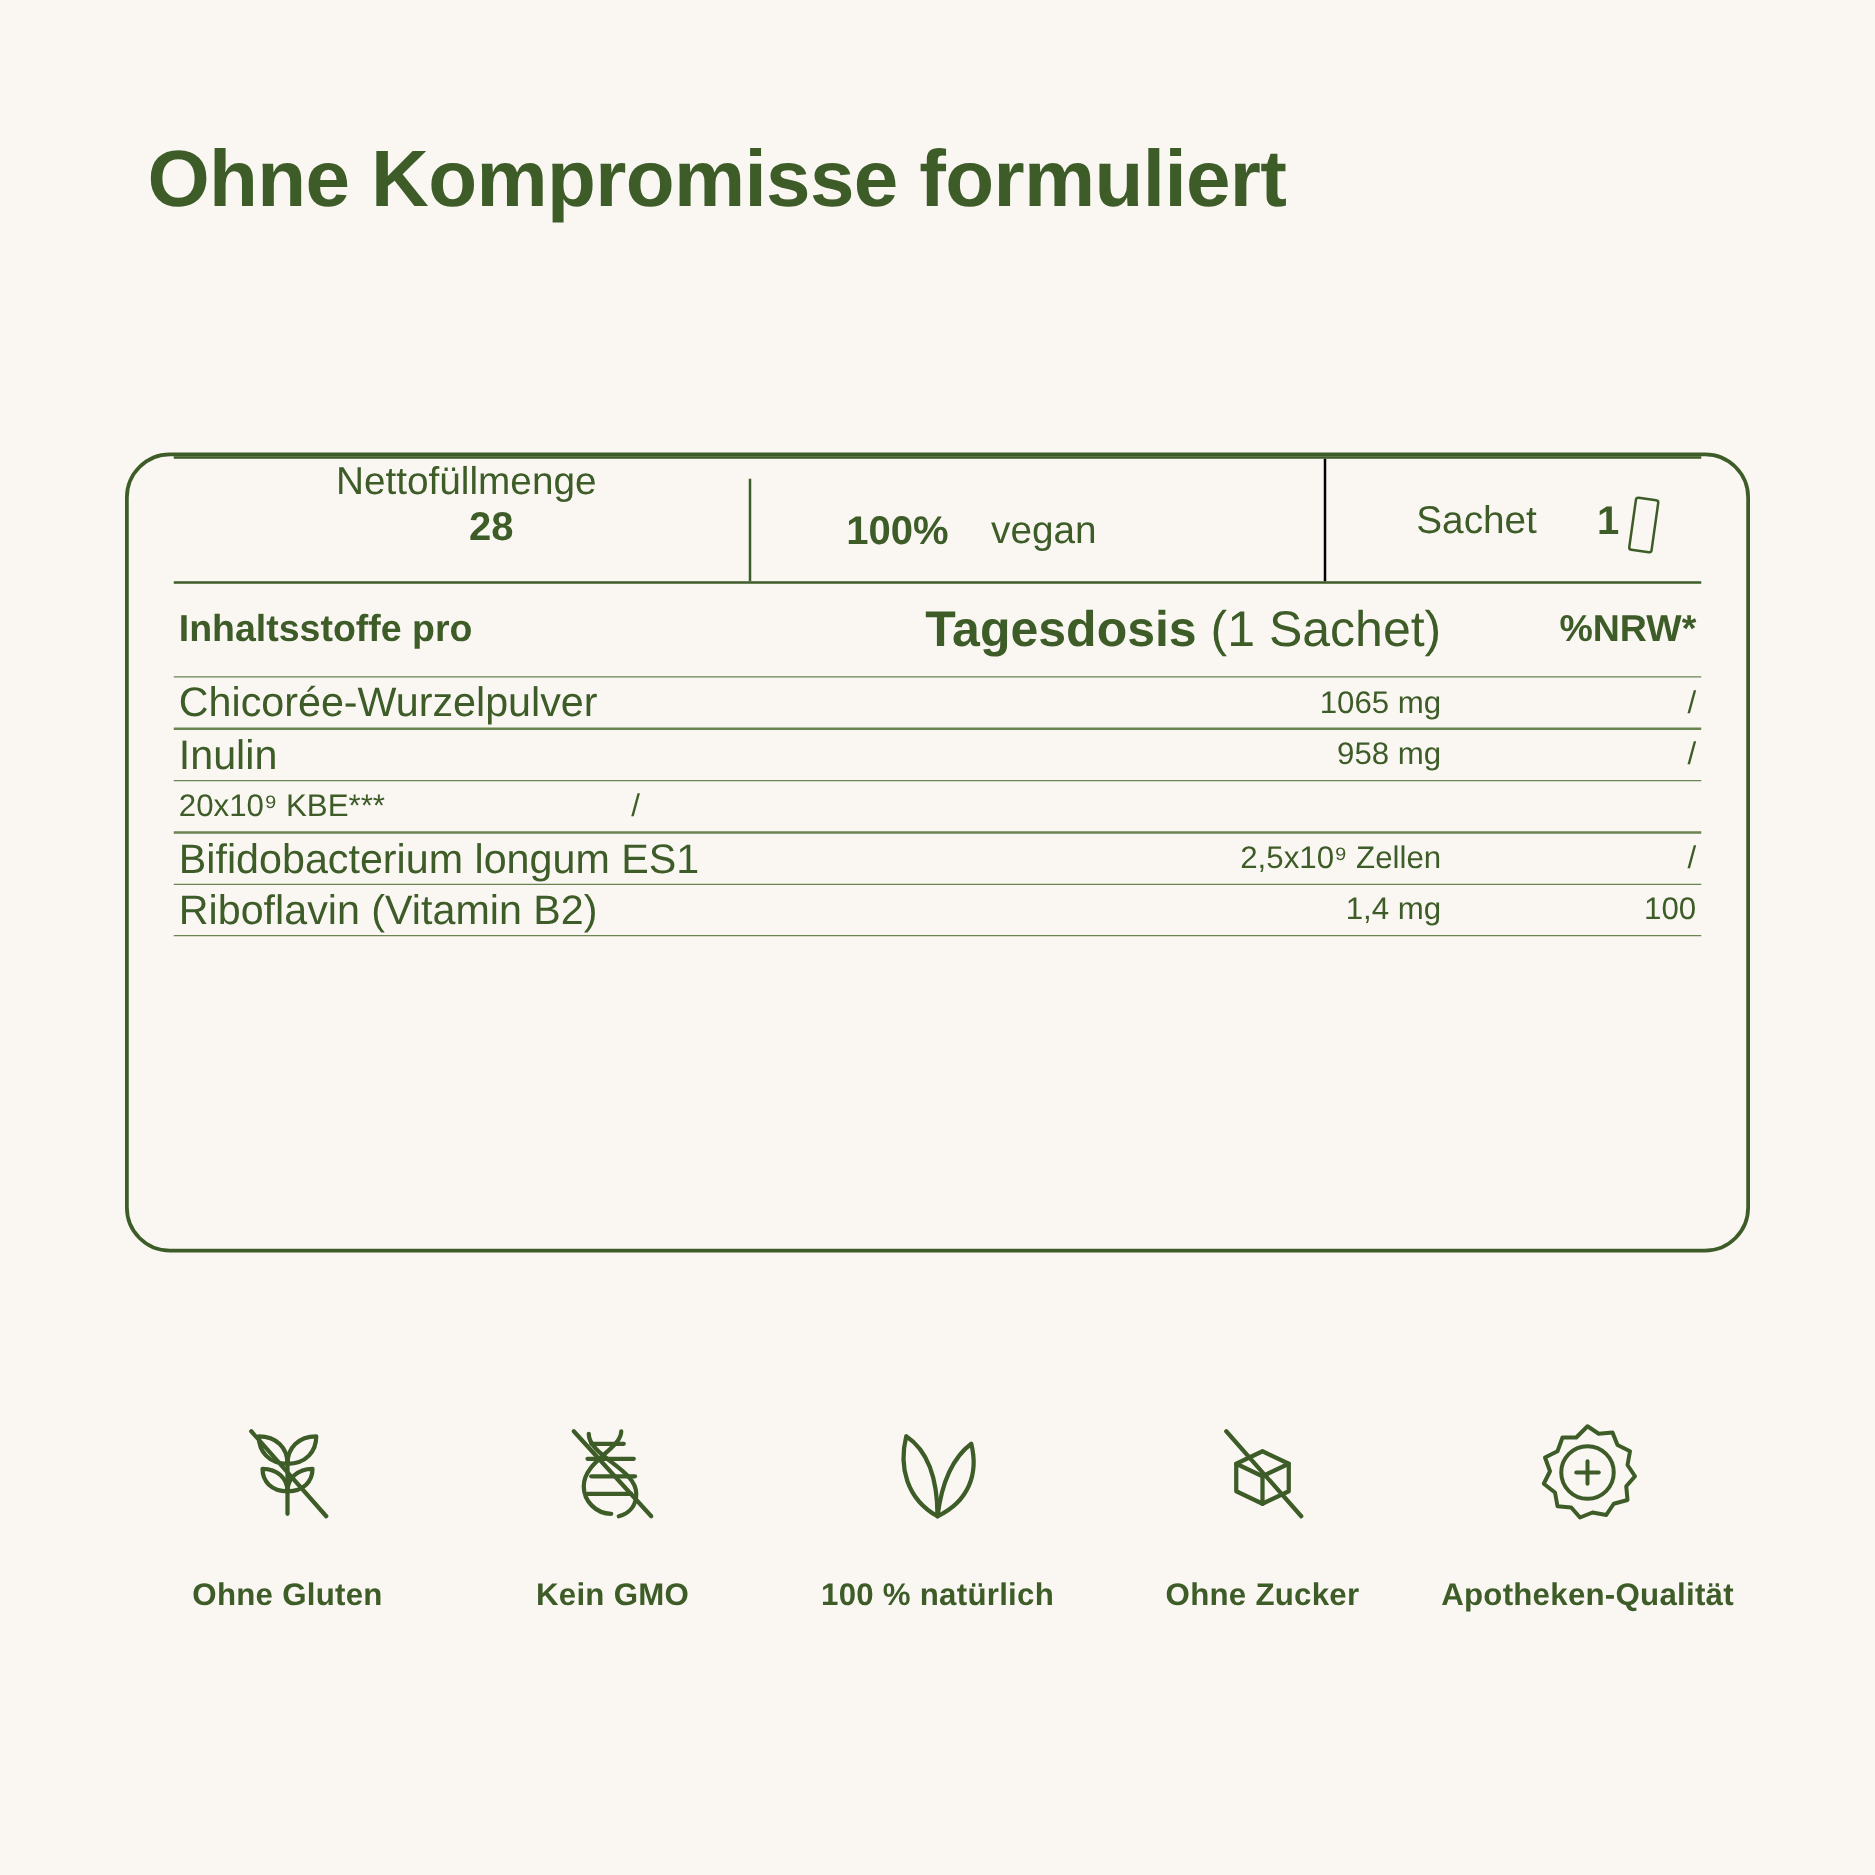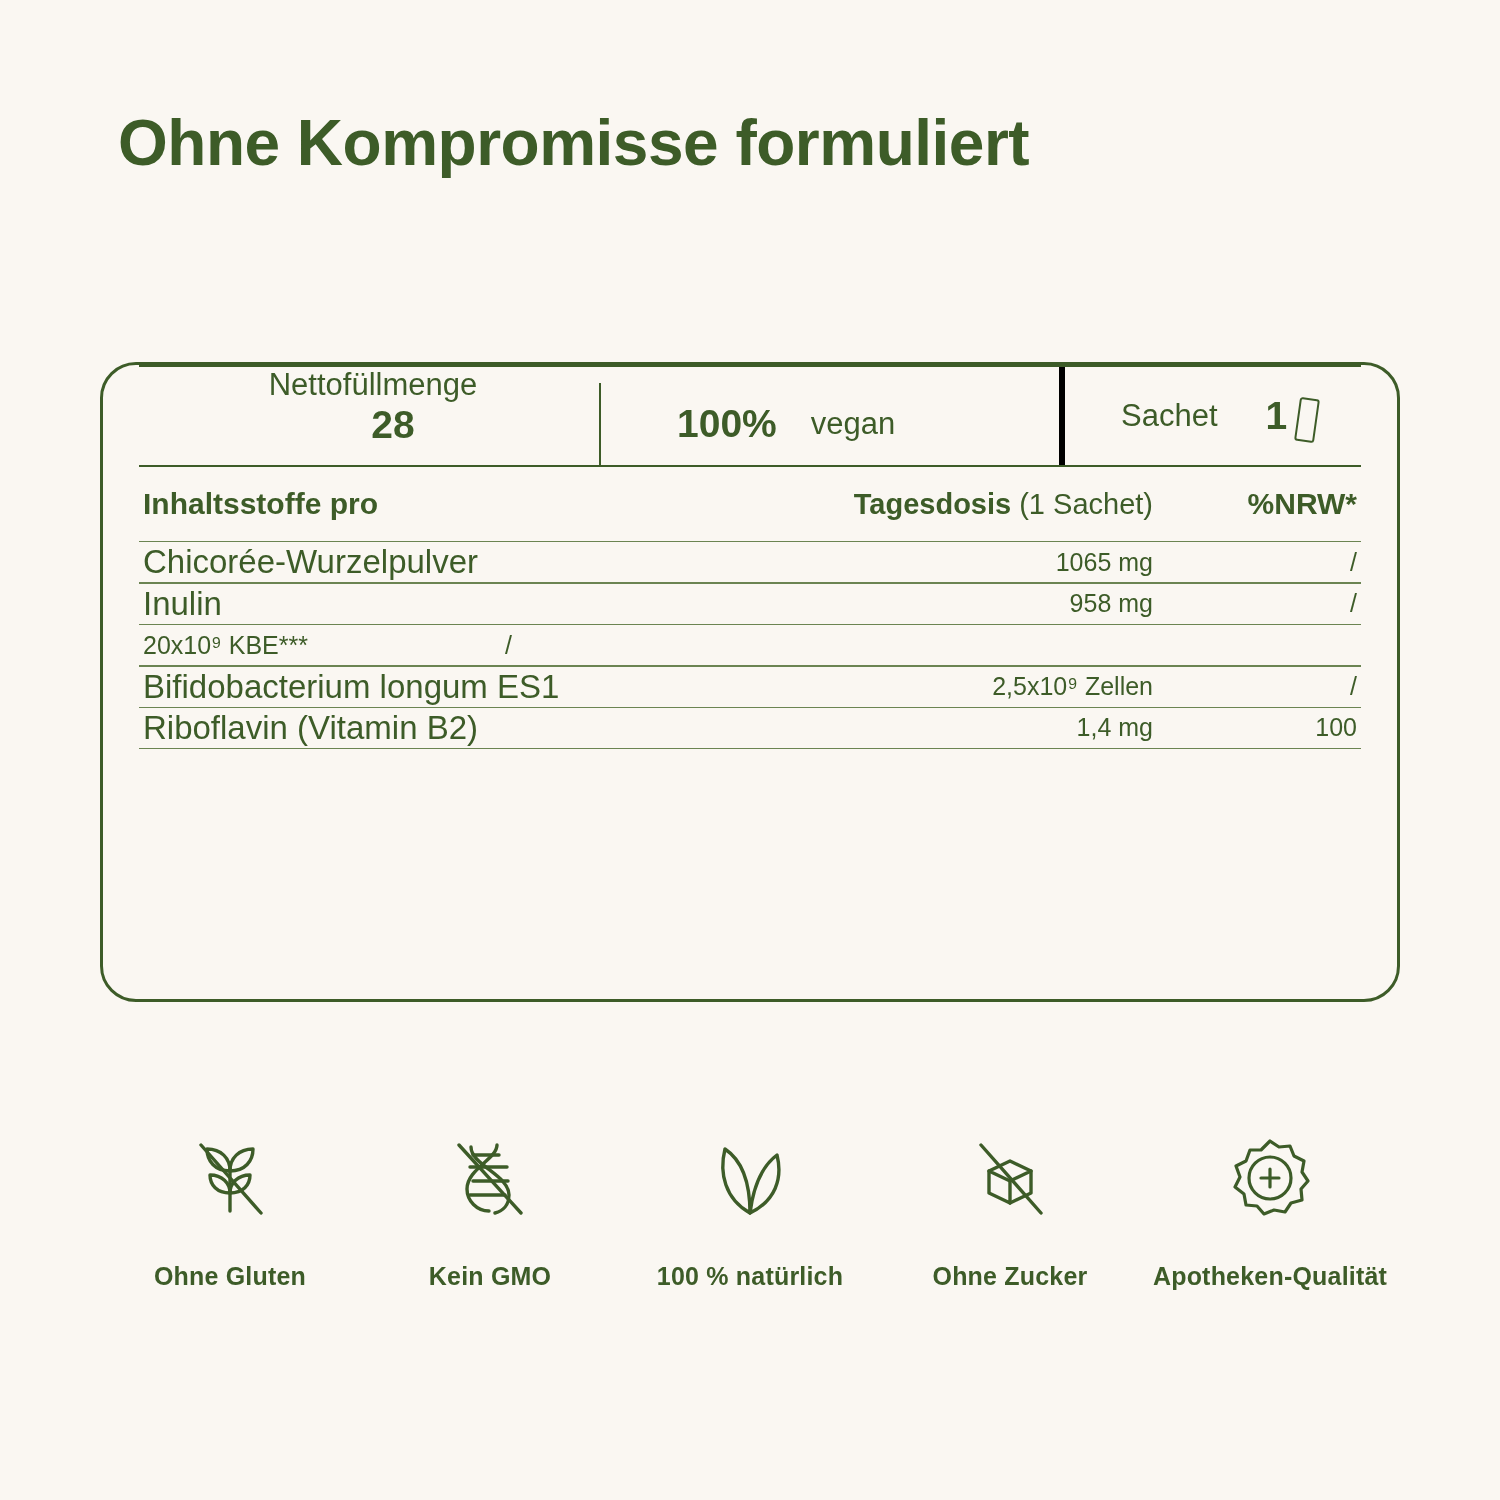--- a/index.html
+++ b/index.html
@@ -91,28 +91,28 @@
     height: 98px;
     align-items: stretch;
   }
   .fact {
     display: flex;
     align-items: center;
     box-sizing: border-box;
   }
   .fact.f1 { width: 460px; padding-left: 8px; flex-direction: column; }
   .fact.f2 { width: 460px; border-left: 2px solid #3d5c28; padding-left: 76px; margin-top: 16px; }
-  .fact.f3 { flex: 1; border-left: 6px solid #000000; padding-left: 56px; }
+  .fact.f3 { flex: 1; border-left: 2px solid #000000; padding-left: 72px; }
 
   .fact-label {
     font-size: 31px;
     color: #3d5c28;
   }
   .fact-value {
-    font-size: 39px;
+    font-size: 32px;
     font-weight: bold;
     color: #3d5c28;
   }
   .f1 .fact-value { margin-left: 40px; }
   .f2 .fact-label { margin-left: 34px; }
   .f3 .fact-value { margin-left: 48px; }
 
   .sachet-icon {
     display: inline-block;
     width: 16px;
@@ -133,21 +133,21 @@
     padding: 0 4px;
     box-sizing: border-box;
   }
   .th-left {
     font-size: 30px;
     font-weight: bold;
     color: #3d5c28;
     flex: 1;
   }
   .th-mid {
-    font-size: 29px;
+    font-size: 40px;
     color: #3d5c28;
     text-align: right;
     padding-right: 46px;
   }
   .th-mid b { font-weight: bold; }
   .th-right {
     font-size: 30px;
     font-weight: bold;
     color: #3d5c28;
     width: 158px;

